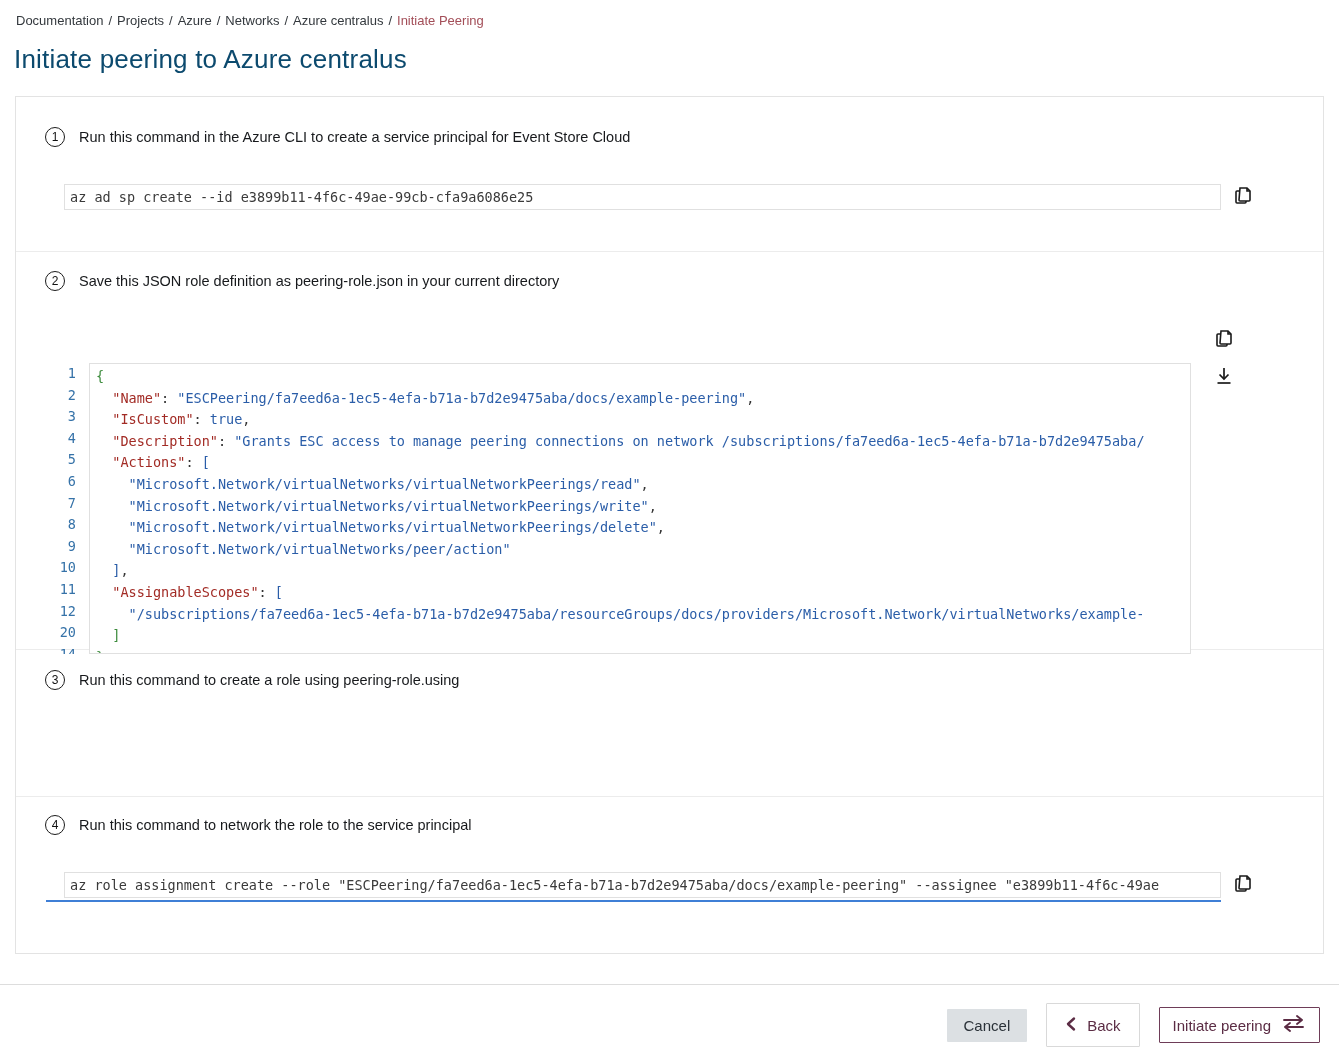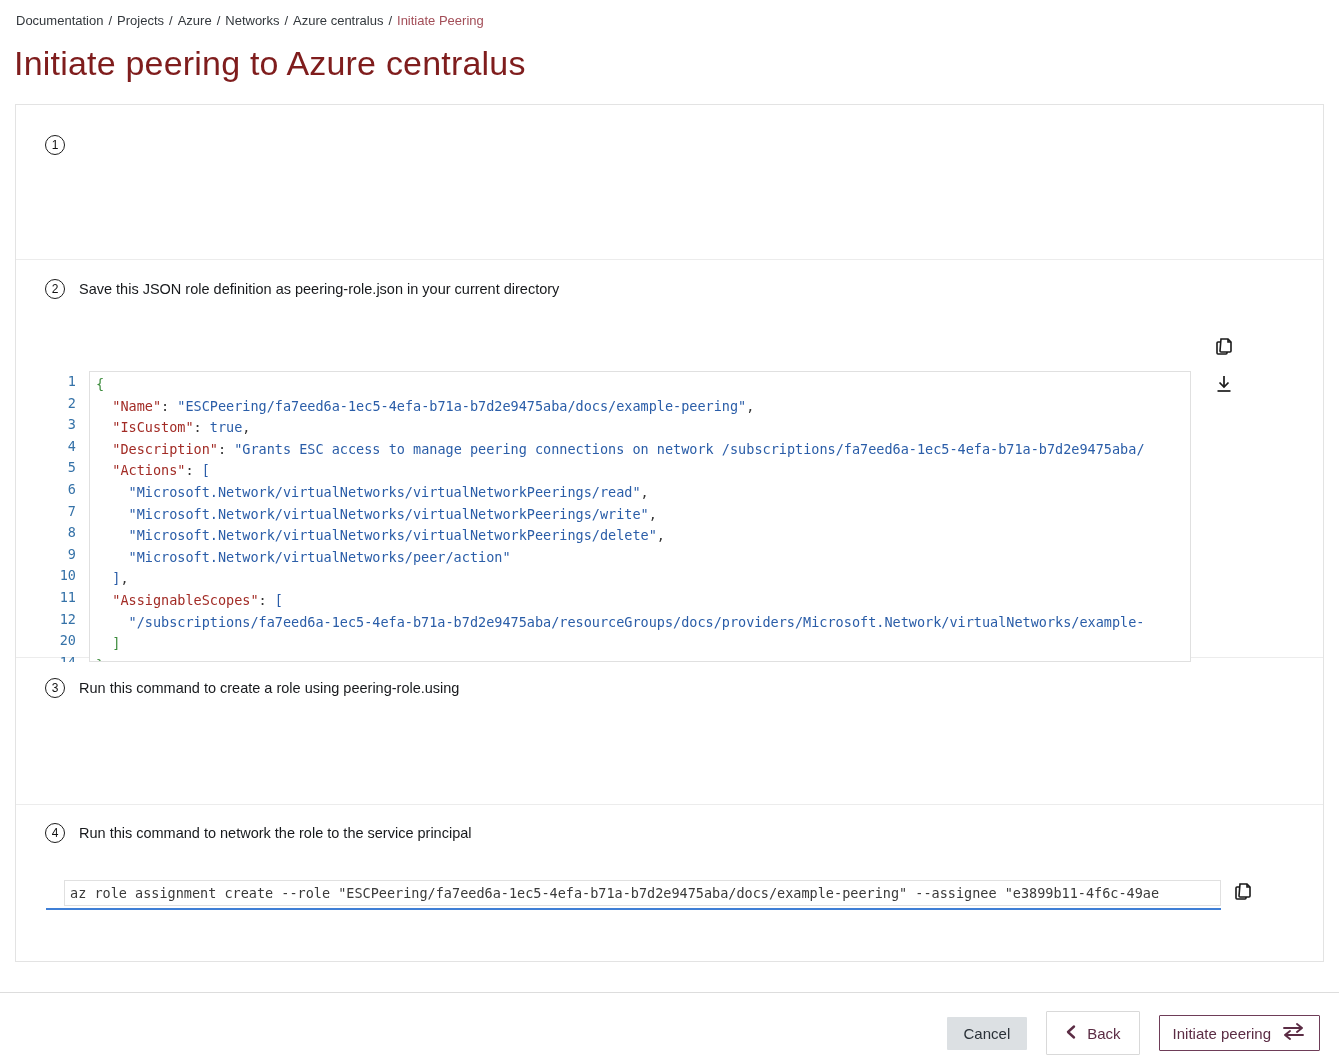--- a/index.html
+++ b/index.html
@@ -13,22 +13,22 @@
 
   
   .breadcrumb { padding:13px 0 0 16px; font-size:13px; color:#33383d; }
   .breadcrumb .crumb { color:#33383d; cursor:pointer;margin-top:23px; }
   .breadcrumb .sep { color:#33383d; margin:0 5px; }
   .breadcrumb .current { color:#a34e58; }
 
   
   .page-title {
     margin:16px 0 0 14px;
-    font-size:34px; font-weight:500; letter-spacing:0.2px;
-    color:#7f1d1d;
+    font-size:26px; font-weight:500; letter-spacing:0.2px;
+    color:#0c4a6e;
   }
 
   
   .card {
     margin:21px 15px 0 15px;
     height:858px;
     border:1px solid #e3e3e3;
   }
   .section { padding:0 0 0 29px; border-bottom:1px solid #ececec; }
   .section:last-child { border-bottom:none; }
@@ -128,20 +128,35 @@
   <span class="crumb">Documentation</span><span class="sep">/</span><span class="crumb">Projects</span><span class="sep">/</span><span class="crumb">Azure</span><span class="sep">/</span><span class="crumb">Networks</span><span class="sep">/</span><span class="crumb">Azure centralus</span><span class="sep">/</span><span class="current">Initiate Peering</span>
 </div>
 
 <h1 class="page-title">Initiate peering to Azure centralus</h1>
 
 <div class="card">
 
   <div class="section section-1">
     <div class="step-header">
       <span class="step-num">1</span>
+      <span class="step-label">Run this command in the Azure CLI to create a service principal for Event Store Cloud</span>
+    </div>
+    <div class="step-body">
+      <div class="cmd-wrap">
+        <input class="cmd" type="text" readonly="" value="az ad sp create --id e3899b11-4f6c-49ae-99cb-cfa9a6086e25" style="">
+      </div>
+      <div class="side-icons">
+        <button class="icon-btn" title="">
+          <svg width="22" height="22" viewBox="0 0 22 22" fill="none" stroke="#1a1a1a" stroke-width="1.6">
+            <rect x="4" y="7" width="10" height="12" rx="1"></rect>
+            <path d="M8 4 h7 l3 3 v9 a1 1 0 0 1 -1 1 h-9 a1 1 0 0 1 -1 -1 z" fill="#ffffff"></path>
+            <path d="M15 4 v3 h3" fill="none"></path>
+          </svg>
+        </button>
+      </div>
     </div>
   </div>
 
   <div class="section section-2">
     <div class="step-header">
       <span class="step-num">2</span>
       <span class="step-label">Save this JSON role definition as peering-role.json in your current directory</span>
     </div>
     <div class="code-area-row">
       <div class="code-block">

